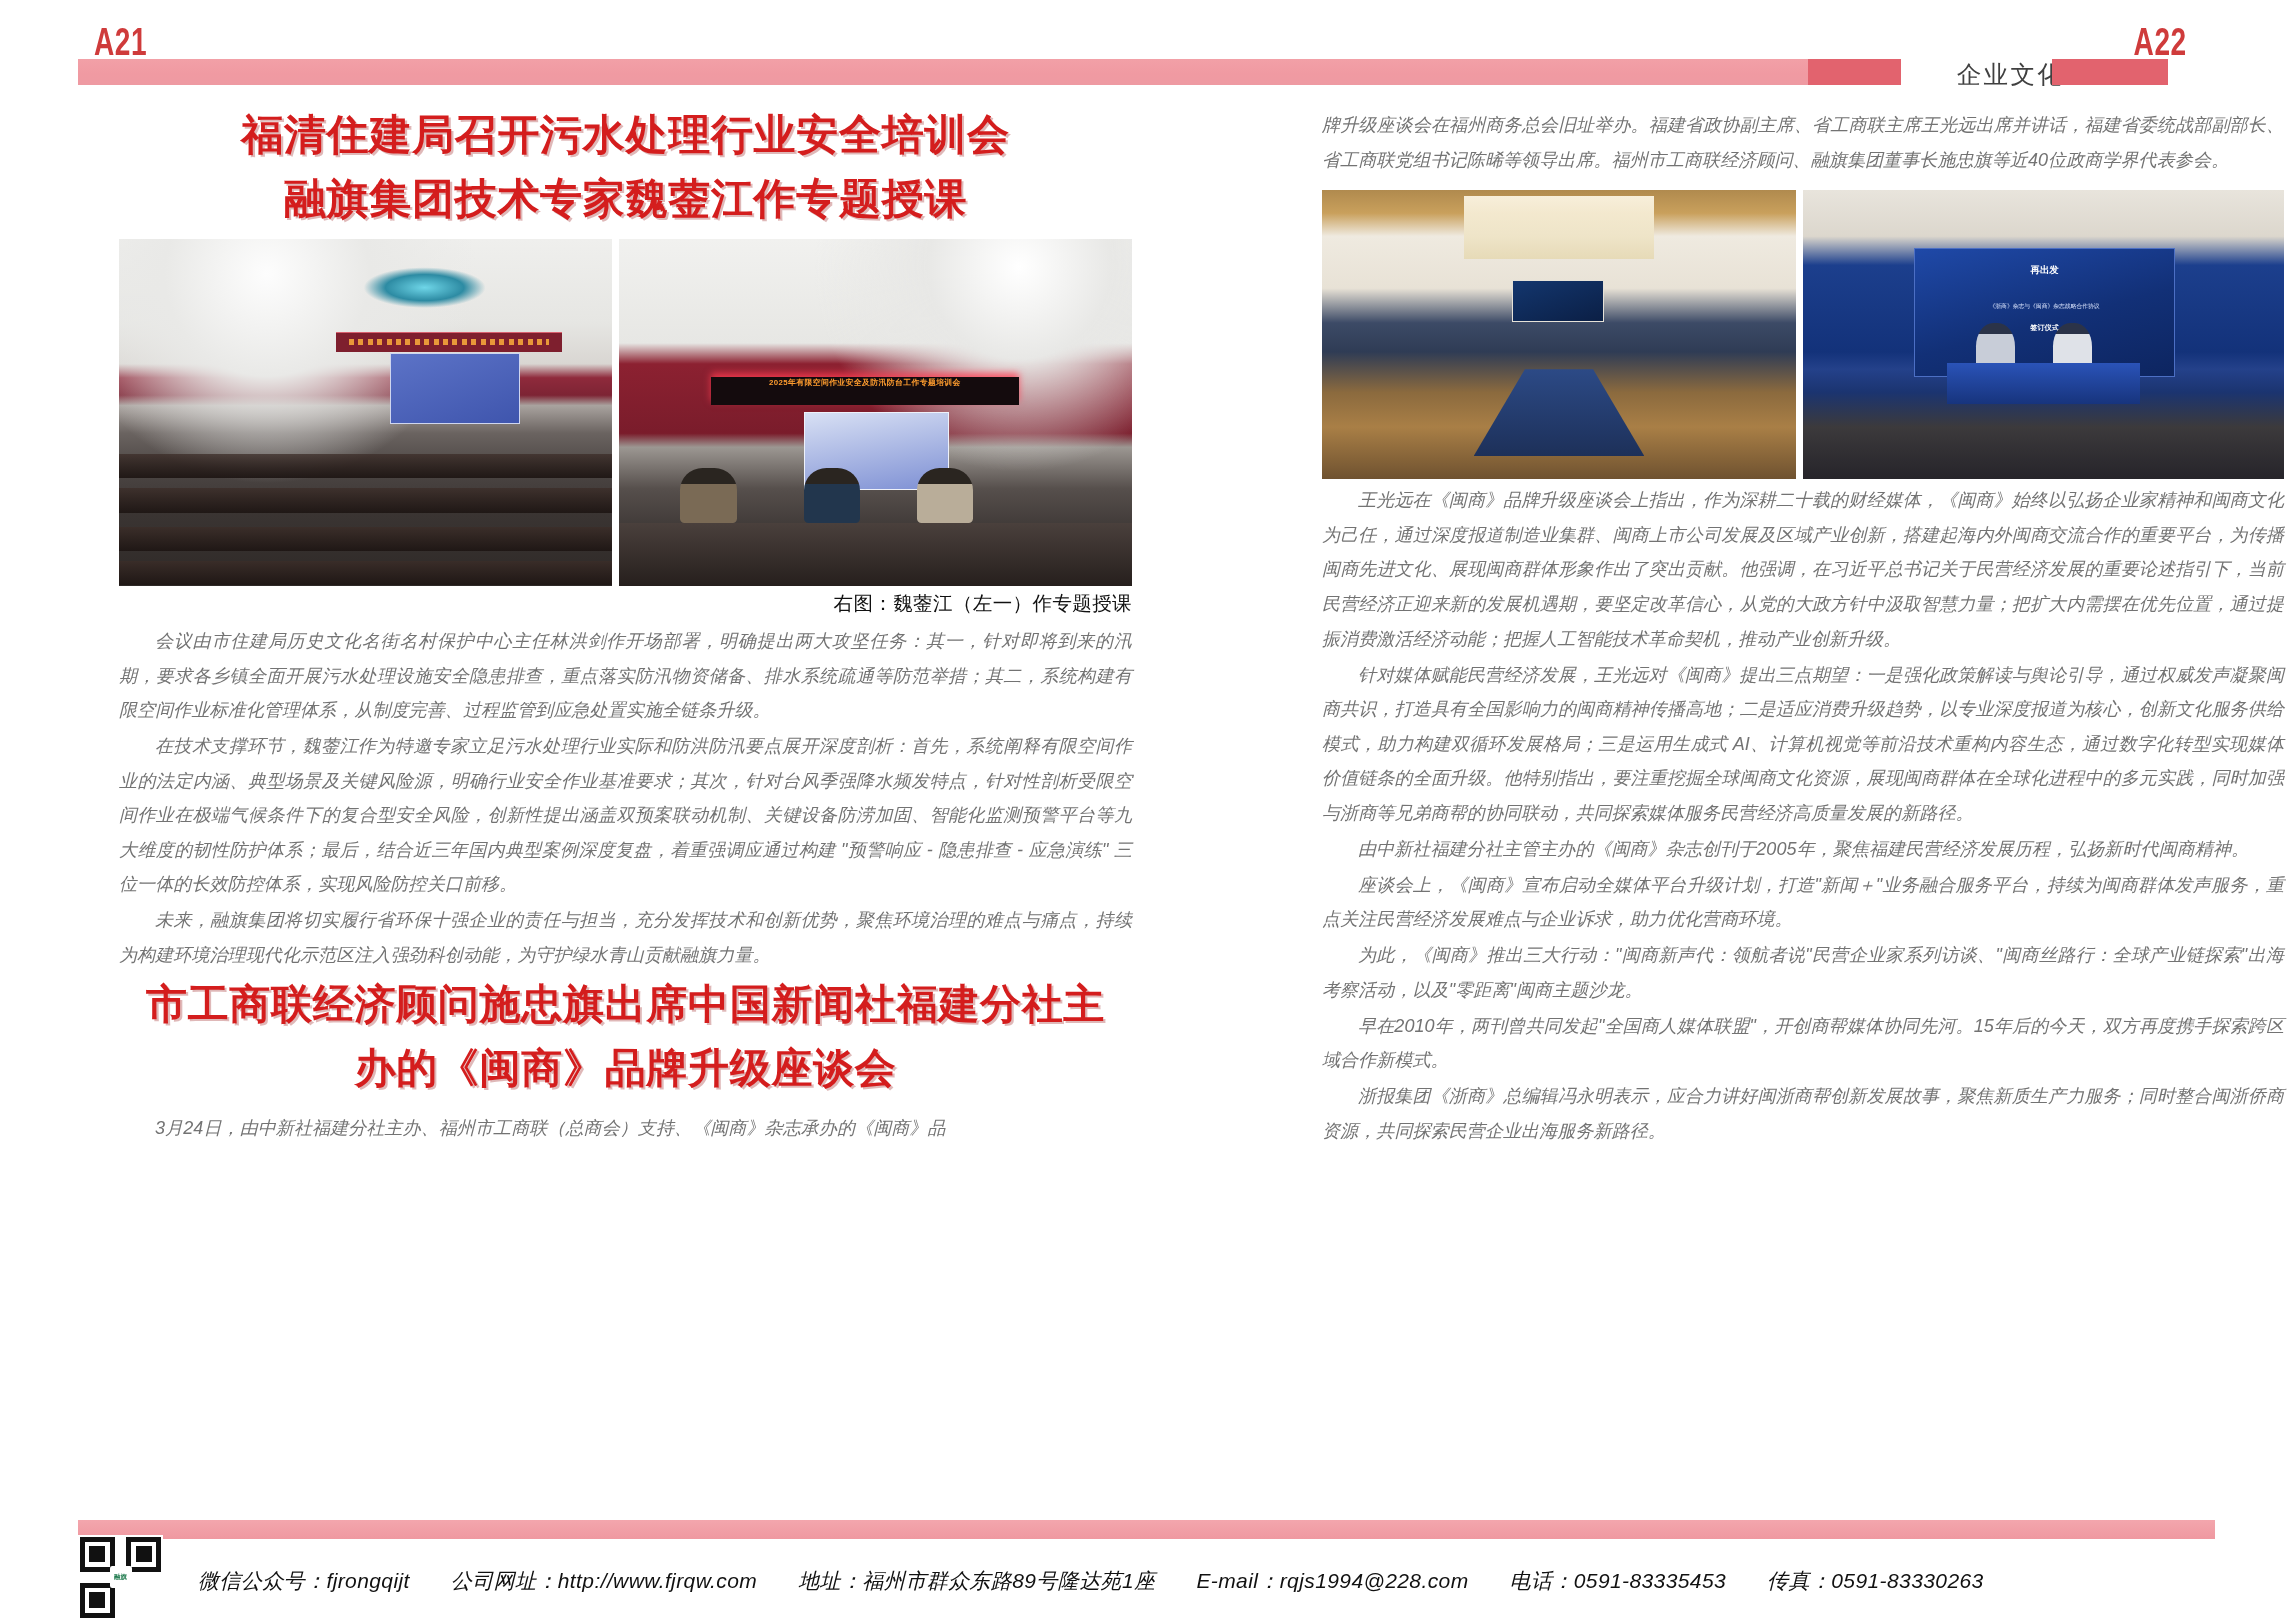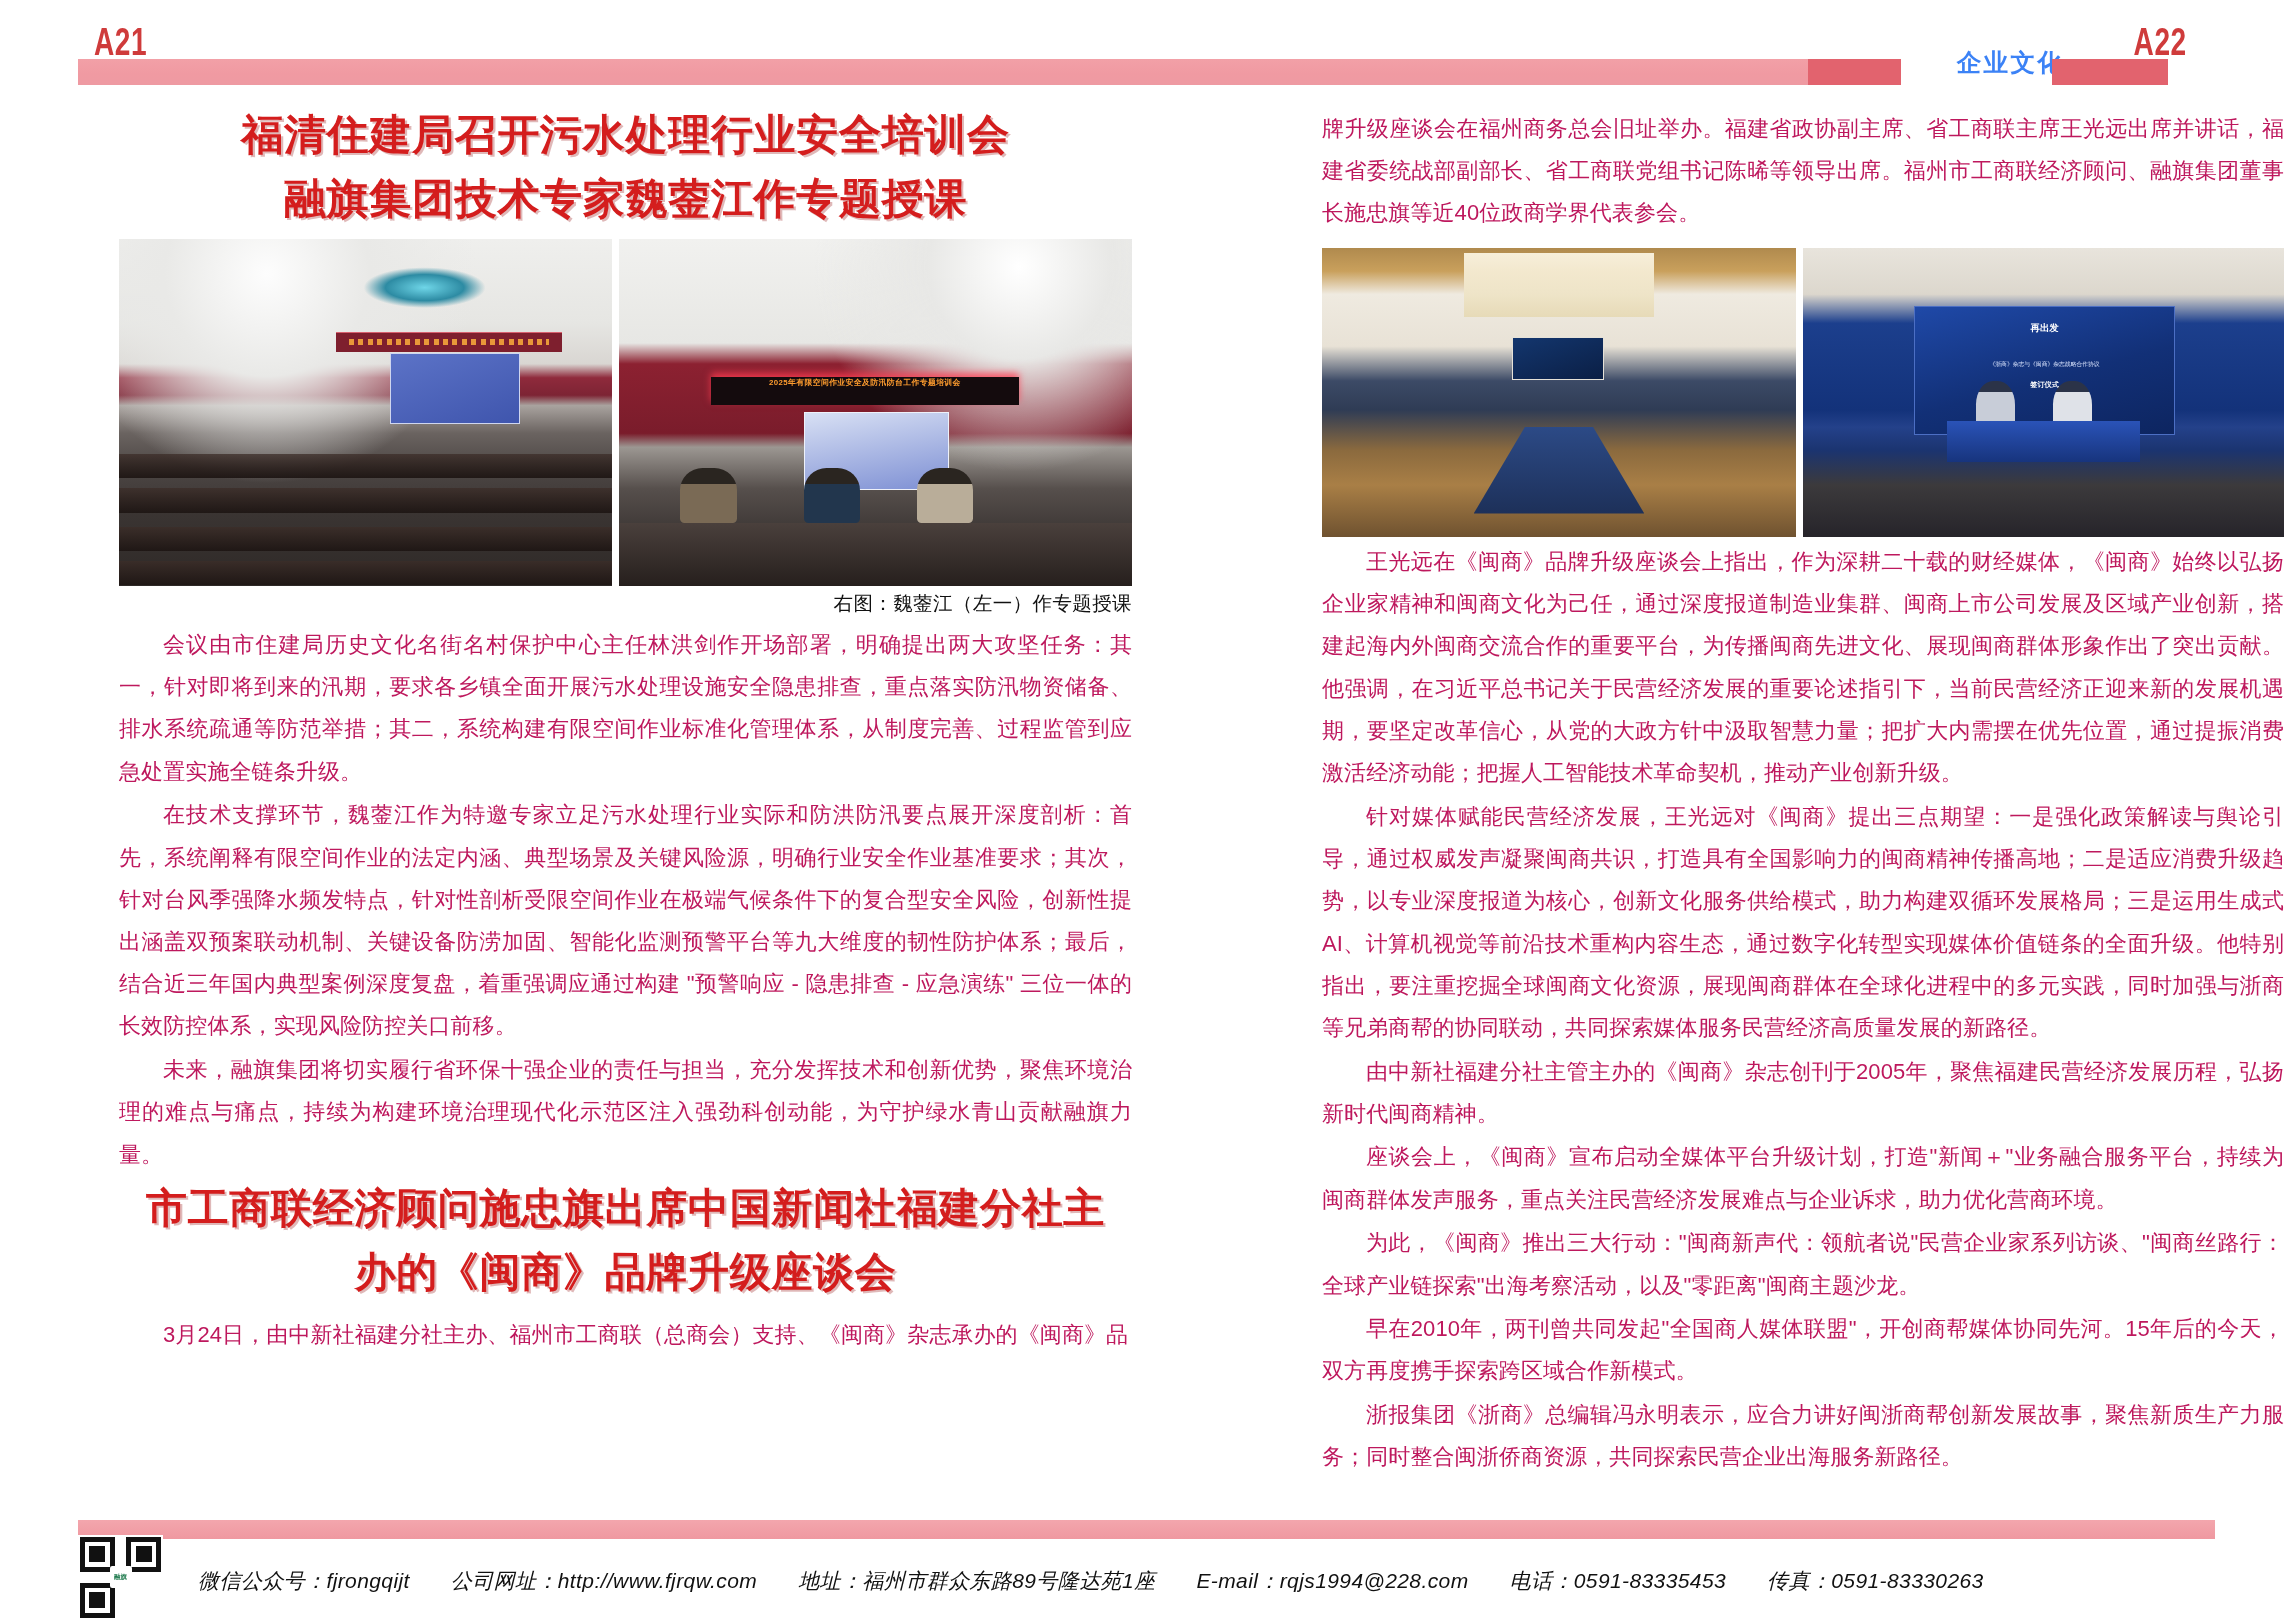--- a/index.html
+++ b/index.html
@@ -20,43 +20,43 @@
     transform:scaleX(.72);transform-origin:left bottom;
   }
   .folio-left{left:94px;top:20px;}
   .folio-right{right:108px;top:20px;transform:scaleX(.72);transform-origin:right bottom;}
   .hbar{position:absolute;top:59px;height:26px;
     background:linear-gradient(180deg,#f2a0a7 0%,#f09aa2 55%,#ee9aa2 100%);}
   .hbar-left{left:78px;width:1823px;}
   .hbar-right{left:2052px;width:116px;background:#e2636e;}
   .hbar-left-seg2{left:1808px;width:93px;background:#e2636e;top:59px;height:26px;position:absolute;}
   .section-tag{
-    position:absolute;right:231px;top:46px;
-    font-size:24.6px;color:#3b82f6;font-weight:700;letter-spacing:2.2px;
+    position:absolute;right:231px;top:58px;
+    font-size:24.6px;color:#404040;font-weight:400;letter-spacing:2.2px;
   }
 
   
   .col{position:absolute;top:108px;}
   .col-left{left:119px;width:1013px;}
   .col-right{left:1322px;width:962px;}
 
   .headline{
     color:#d41d1d;font-weight:700;text-align:center;
     line-height:1.28;letter-spacing:0.7px;
     text-shadow:2.2px 2.2px 0 rgba(150,20,20,.30);
   }
   .headline.h1{font-size:42px;}
   .headline.h1 .l2{display:block;margin-top:10px;}
   .headline.h2{font-size:41px;margin-top:5.8px;}
   .headline.h2 .l2{display:block;margin-top:11.6px;}
 
   p.body{
-    font-size:22px;line-height:1.92;color:#be185d;margin:0 0 1.4px 0;
+    font-size:18px;line-height:1.92;color:#737373;margin:0 0 1.4px 0;
     text-align:justify;text-justify:inter-ideograph;
-    text-indent:2em;letter-spacing:0.1px;
+    text-indent:2em;letter-spacing:0.1px;font-style:italic;
   }
   p.body.noindent{text-indent:0;}
 
   .caption{
     font-size:19.5px;color:#111;text-align:right;margin:4.3px 0 7.2px 0;
     letter-spacing:0.4px;
   }
 
   
   .photo-row{display:flex;gap:7.2px;margin:13px 0 4.3px 0;}

